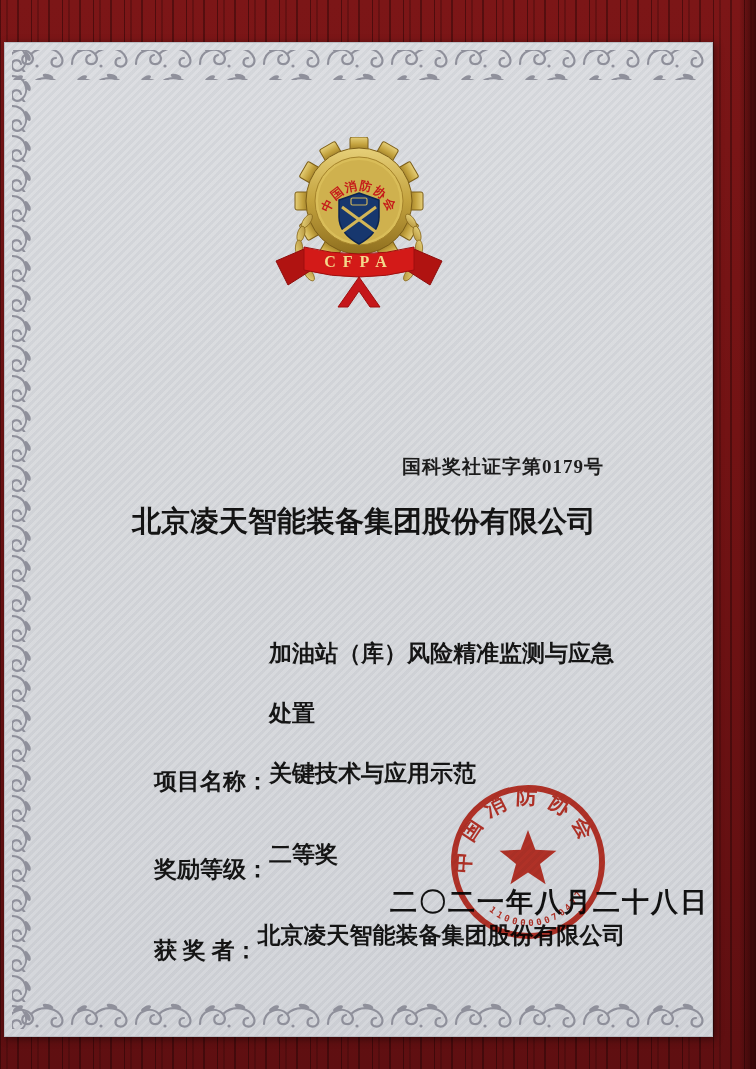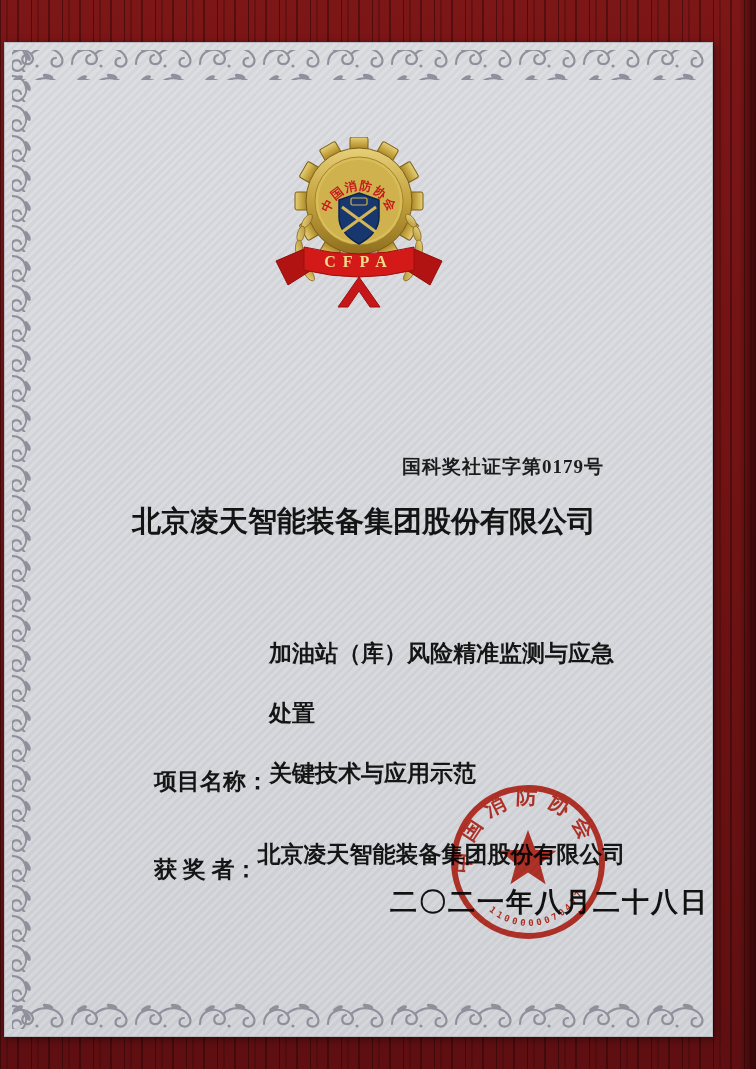--- a/index.html
+++ b/index.html
@@ -206,20 +206,24 @@
 
     <div class="abs fields">
       <div class="field-row project">
         <span class="field-label">项目名称：</span>
         <div class="field-value">
           <div>加油站（库）风险精准监测与应急处置</div>
           <div>关键技术与应用示范</div>
         </div>
       </div>
       <div class="field-row">
+        <span class="field-label">奖励等级：</span>
+        <div class="field-value">二等奖</div>
+      </div>
+      <div class="field-row">
         <span class="field-label">获 奖 者：</span>
         <div class="field-value">北京凌天智能装备集团股份有限公司</div>
       </div>
     </div>
 
     <div class="abs date-line">二〇二一年八月二十八日</div>
 
     <div class="abs seal">
       <svg width="164" height="164" viewBox="0 0 164 164">
         <circle cx="82" cy="82" r="74" fill="none" stroke="#cf2b1d" stroke-width="6"></circle>

